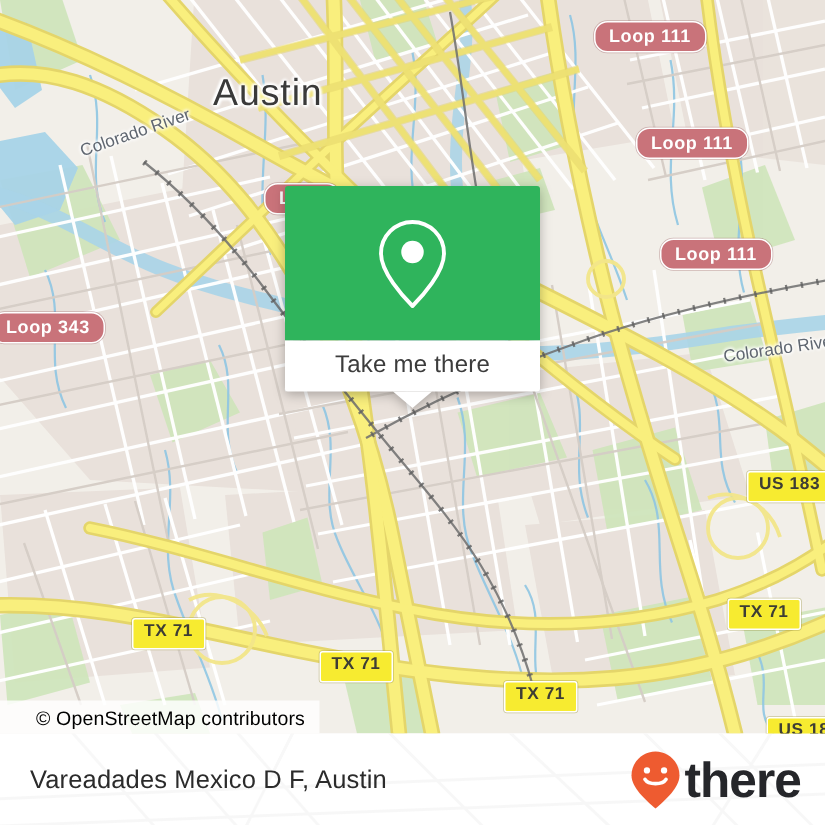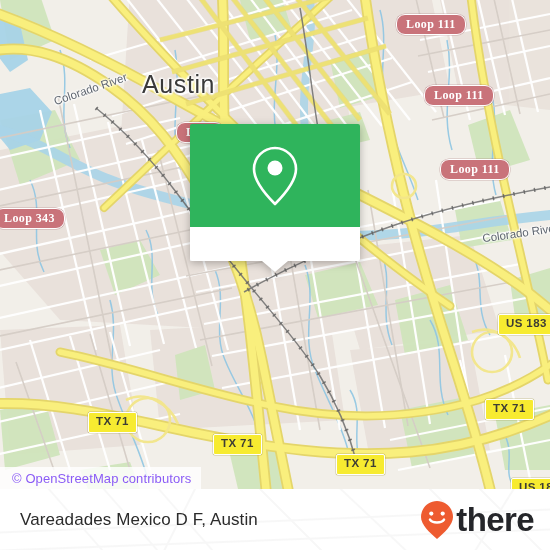--- a/index.html
+++ b/index.html
@@ -33,24 +33,24 @@
   #map svg { display: block; }
 
   
   .attribution {
     position: absolute;
     left: 0;
     top: 467px;
     height: 22px;
     display: flex;
     align-items: center;
-    padding: 0 10px 0 12px;
+    padding: 0 10px 0 24px;
     background: rgba(255,255,255,0.82);
     font-size: 13px;
-    color: #8b5cf6;
+    color: #000000;
     letter-spacing: .1px;
     white-space: nowrap;
     z-index: 40;
   }
 
   
   .shield {
     position: absolute;
     z-index: 25;
     display: inline-flex;
@@ -72,21 +72,20 @@
     box-shadow: 0 0 0 .5px rgba(150,145,60,.45);
   }
   .shield.loopred {
     background: #c9737a;
     border: 1.6px solid #ffffff;
     color: #ffffff;
     font-size: 12px;
     padding: 3px 9px 4px 9px;
     border-radius: 9px;
     box-shadow: 0 0 0 .5px rgba(150,90,95,.4);
-    font-family: Liberation Serif, serif;
   }
   .shield.loopyellow {
     background: #f7eb30;
     border: 1.6px solid #ffffff;
     color: #ffffff;
     font-size: 12px;
     padding: 3px 8px 4px 8px;
     border-radius: 2px;
     text-shadow: 0 0 2px rgba(140,135,40,.55);
   }
@@ -423,21 +422,21 @@
           <path d="M300,8 C308,52 312,96 320,140 C326,176 334,206 342,236"></path>
           <path d="M556,186 C500,196 444,208 392,226 C340,244 290,266 244,292"></path>
         </g>
         <g stroke="#5f5f5f" stroke-width="4" stroke-dasharray="1.5 9" fill="none" opacity=".8">
           <path d="M96,108 C126,132 152,160 176,192 C200,224 224,254 250,286 C276,318 300,344 320,376 C336,402 348,430 356,460"></path>
           <path d="M556,186 C500,196 444,208 392,226 C340,244 290,266 244,292"></path>
         </g>
       </g>
     </svg>
 
-    <div class="place-label" style="left:142px; top:48px;margin-top:22px;">Austin</div>
+    <div class="place-label" style="left:142px; top:48px;">Austin</div>
 
     <div class="water-label" style="left:52px; top:83px; transform:rotate(-19deg);">Colorado River</div>
     <div class="water-label" style="left:482px; top:227px; transform:rotate(-8deg);">Colorado River</div>
 
     <div class="shield loopred" style="left:396px; top:14px;">Loop 111</div>
     <div class="shield loopred" style="left:424px; top:85px;">Loop 111</div>
     <div class="shield loopred" style="left:440px; top:159px;">Loop 111</div>
     <div class="shield loopred" style="left:-6px; top:208px;">Loop 343</div>
     <div class="shield loopred" style="left:176px; top:122px; z-index:24;">Loop</div>
     <div class="shield state" style="left:498px; top:314px;">US 183</div>
@@ -453,20 +452,21 @@
   </div>
 
   <div id="popup">
     <div class="popup-head">
       <svg width="50" height="62" viewBox="0 0 50 62">
         <path d="M25 3 C13.4 3 4 12.4 4 24 C4 36.5 18.5 52.5 25 59 C31.5 52.5 46 36.5 46 24 C46 12.4 36.6 3 25 3 Z" fill="none" stroke="#ffffff" stroke-width="2.6" stroke-linejoin="round"></path>
         <circle cx="25" cy="23" r="7.5" fill="#ffffff"></circle>
       </svg>
     </div>
     <div class="popup-foot">
+      <span class="popup-foot-label">Take me there</span>
       <span class="popup-tail"></span>
     </div>
   </div>
 
   <div id="bottombar">
     <svg class="bb-bg" viewBox="0 0 550 61">
       <g stroke="#9a9a9a" stroke-width="2" fill="none">
         <path d="M40,-10 L110,70"></path>
           <path d="M95,-10 L165,70"></path>
         <path d="M150,-10 L220,70"></path>

